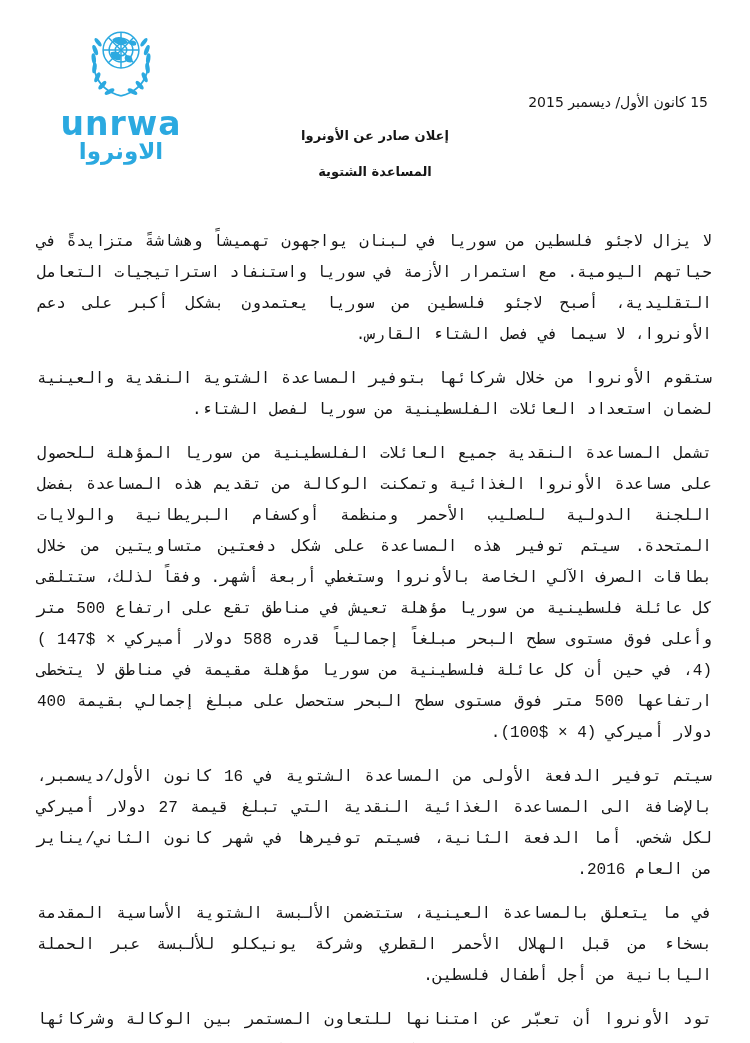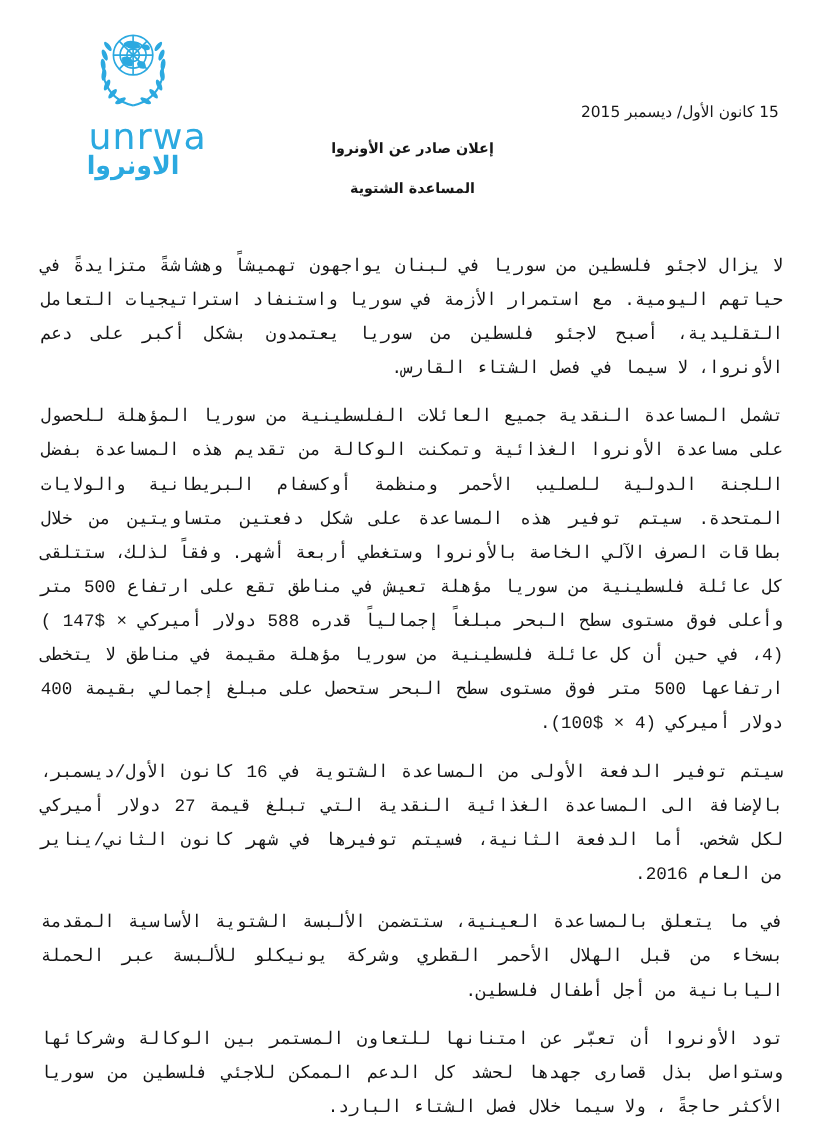--- a/index.html
+++ b/index.html
@@ -13,22 +13,22 @@
   }
   .page { position: absolute; inset: 0; background: #ffffff; }
 
   
   .logo-block {
     position: absolute; left: 54px; top: 20px; width: 134px;
     text-align: center;
   }
   .emblem { width: 86px; height: 86px; display: block; margin: 0 auto; }
   .logo-latin {
-    font-weight: normal; font-size: 33px; line-height: 0.95;
-    letter-spacing: 1px; margin-top: 2px; text-align: right;
+    font-weight: bold; font-size: 33px; line-height: 0.95;
+    letter-spacing: 1px; margin-top: 2px;
   }
   .logo-arabic {
     font-weight: bold; font-size: 23px; line-height: 1.1;
     direction: rtl;
   }
 
   
   .date-line {
     position: absolute; top: 94px; right: 42px;
     direction: rtl; font-size: 14px; white-space: nowrap;
@@ -97,20 +97,21 @@
     <div class="logo-arabic" style="color:#2BA9E0">الاونروا</div>
   </div>
 
   <div class="date-line">15 كانون الأول/ ديسمبر 2015</div>
 
   <div class="doc-title t1">إعلان صادر عن الأونروا</div>
   <div class="doc-title t2">المساعدة الشتوية</div>
 
   <div class="content">
     <p>لا يزال لاجئو فلسطين من سوريا في لبنان يواجهون تهميشاً وهشاشةً متزايدةً في حياتهم اليومية. مع استمرار الأزمة في سوريا واستنفاد استراتيجيات التعامل التقليدية، أصبح لاجئو فلسطين من سوريا يعتمدون بشكل أكبر على دعم الأونروا، لا سيما في فصل الشتاء القارس.</p>
+    <p>ستقوم الأونروا من خلال شركائها بتوفير المساعدة الشتوية النقدية والعينية لضمان استعداد العائلات الفلسطينية من سوريا لفصل الشتاء.</p>
     <p>تشمل المساعدة النقدية جميع العائلات الفلسطينية من سوريا المؤهلة للحصول على مساعدة الأونروا الغذائية وتمكنت الوكالة من تقديم هذه المساعدة بفضل اللجنة الدولية للصليب الأحمر ومنظمة أوكسفام البريطانية والولايات المتحدة. سيتم توفير هذه المساعدة على شكل دفعتين متساويتين من خلال بطاقات الصرف الآلي الخاصة بالأونروا وستغطي أربعة أشهر. وفقاً لذلك، ستتلقى كل عائلة فلسطينية من سوريا مؤهلة تعيش في مناطق تقع على ارتفاع 500 متر وأعلى فوق مستوى سطح البحر مبلغاً إجمالياً قدره 588 دولار أميركي ⁦( 147$ × 4)⁩، في حين أن كل عائلة فلسطينية من سوريا مؤهلة مقيمة في مناطق لا يتخطى ارتفاعها 500 متر فوق مستوى سطح البحر ستحصل على مبلغ إجمالي بقيمة 400 دولار أميركي ⁦(100$ × 4)⁩.</p>
     <p>سيتم توفير الدفعة الأولى من المساعدة الشتوية في 16 كانون الأول/ديسمبر، بالإضافة الى المساعدة الغذائية النقدية التي تبلغ قيمة 27 دولار أميركي لكل شخص. أما الدفعة الثانية، فسيتم توفيرها في شهر كانون الثاني/يناير من العام 2016.</p>
     <p>في ما يتعلق بالمساعدة العينية، ستتضمن الألبسة الشتوية الأساسية المقدمة بسخاء من قبل الهلال الأحمر القطري وشركة يونيكلو للألبسة عبر الحملة اليابانية من أجل أطفال فلسطين.</p>
     <p>تود الأونروا أن تعبّر عن امتنانها للتعاون المستمر بين الوكالة وشركائها وستواصل بذل قصارى جهدها لحشد كل الدعم الممكن للاجئي فلسطين من سوريا الأكثر حاجةً ، ولا سيما خلال فصل الشتاء البارد.</p>
     <div class="end-mark">- النهاية -</div>
   </div>
 
 </div>
 
 </body></html>

